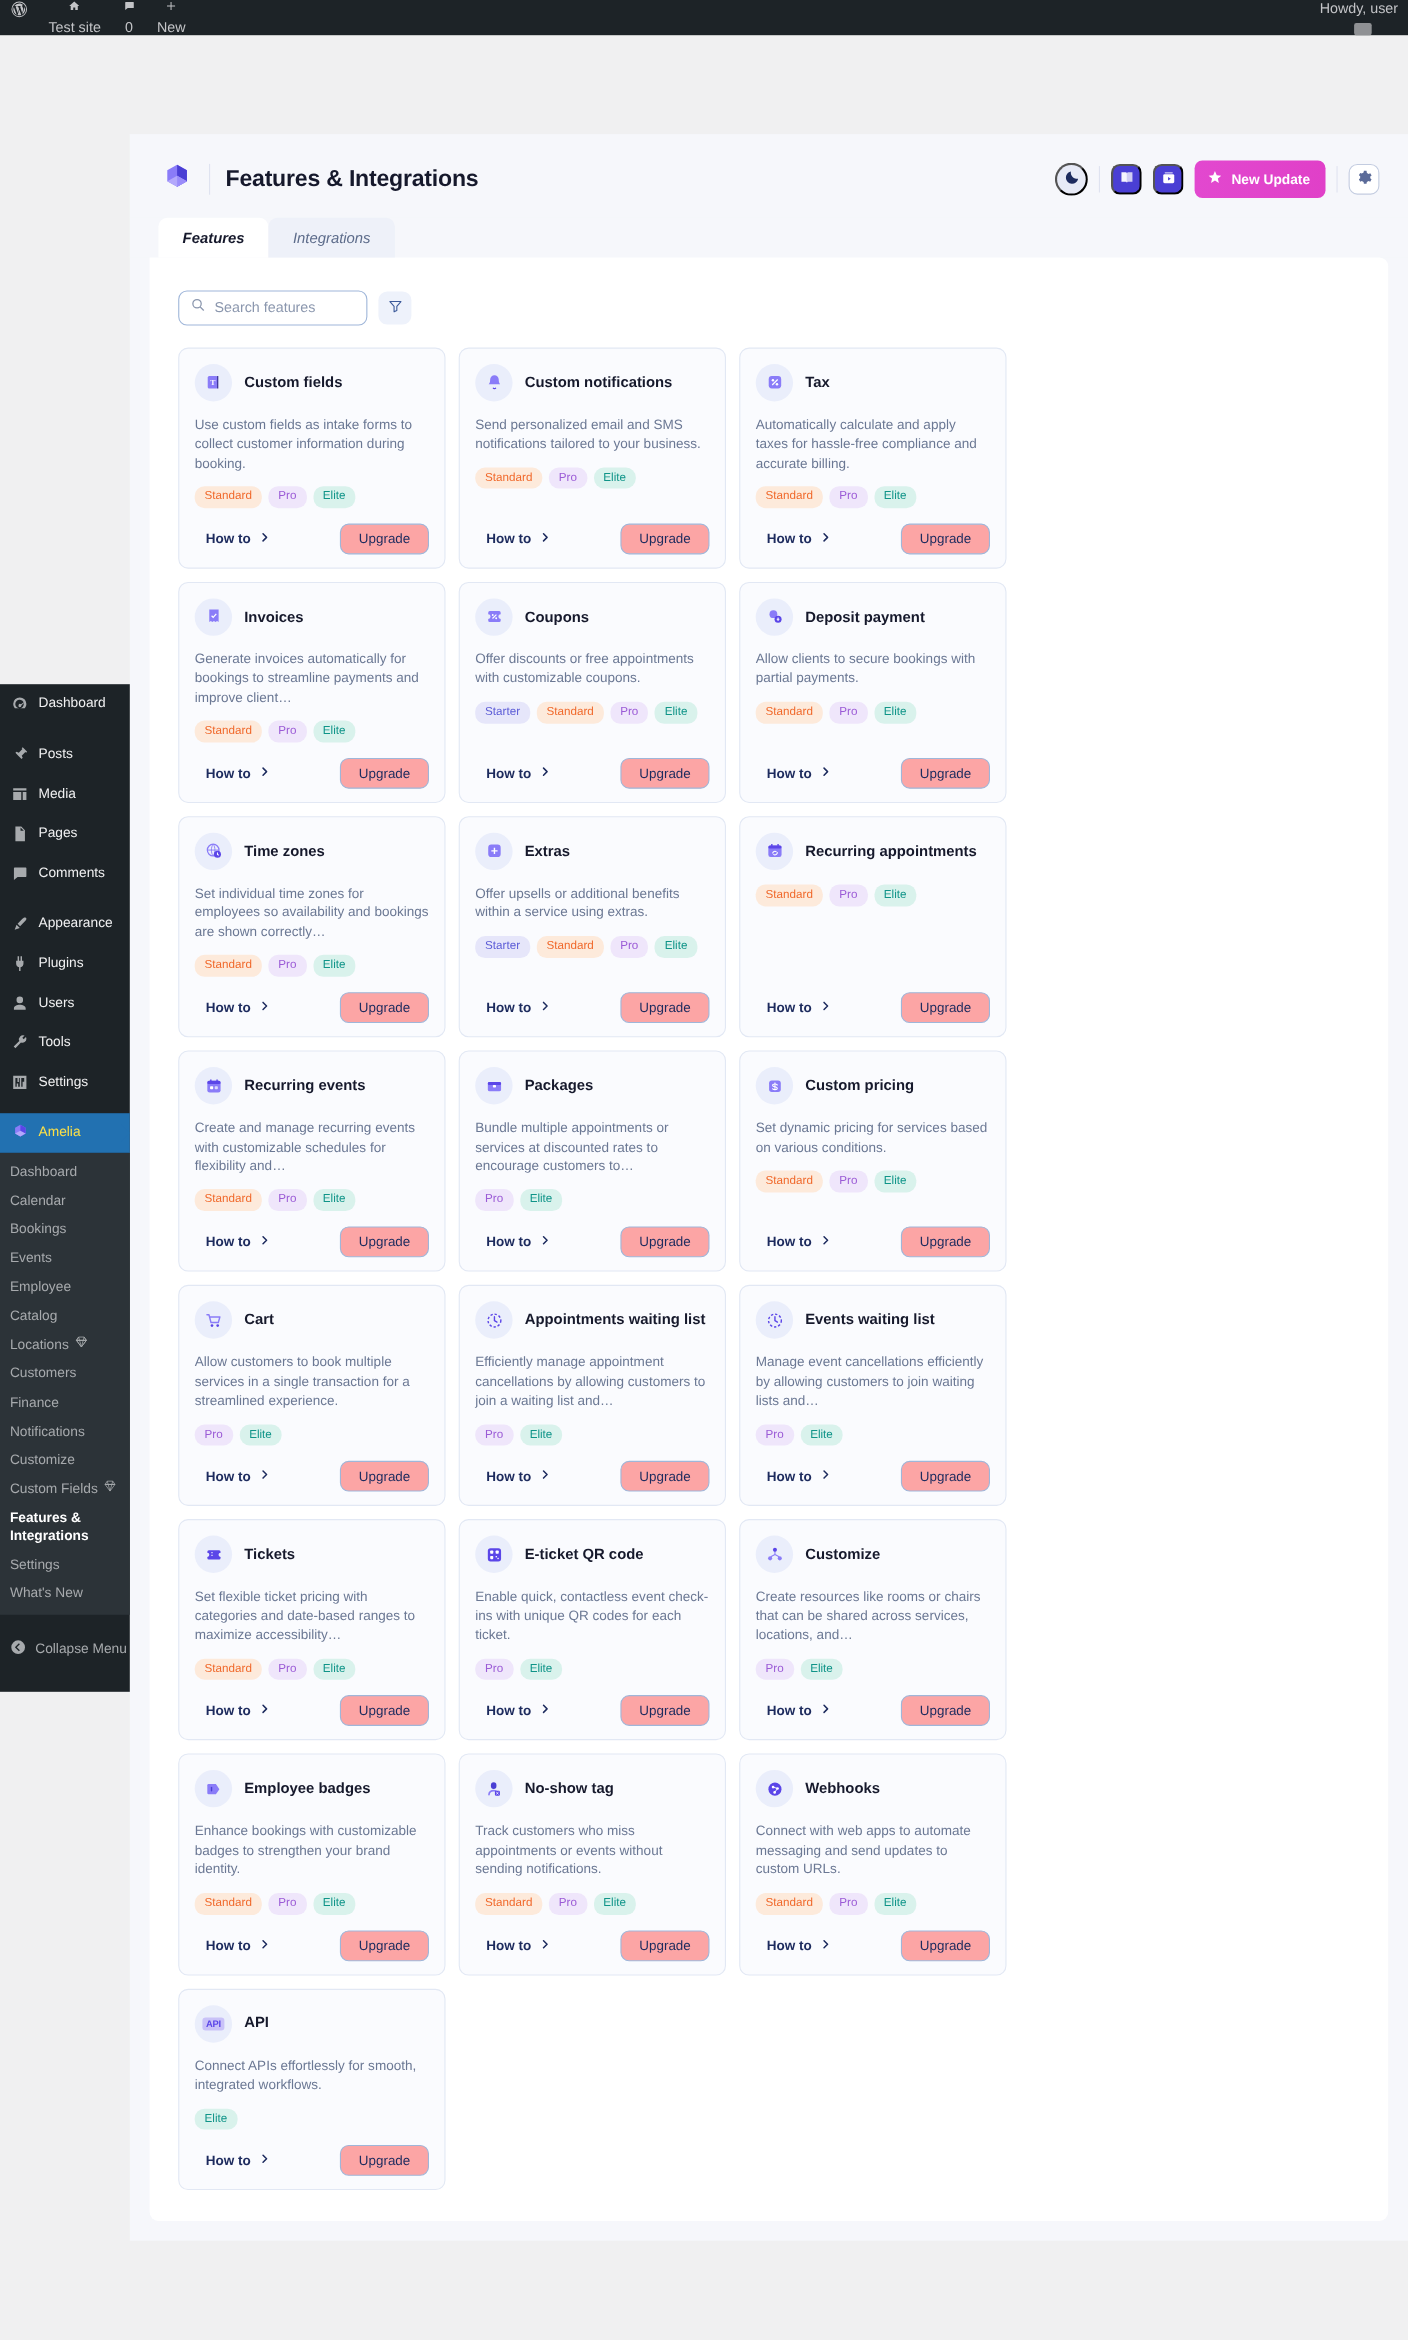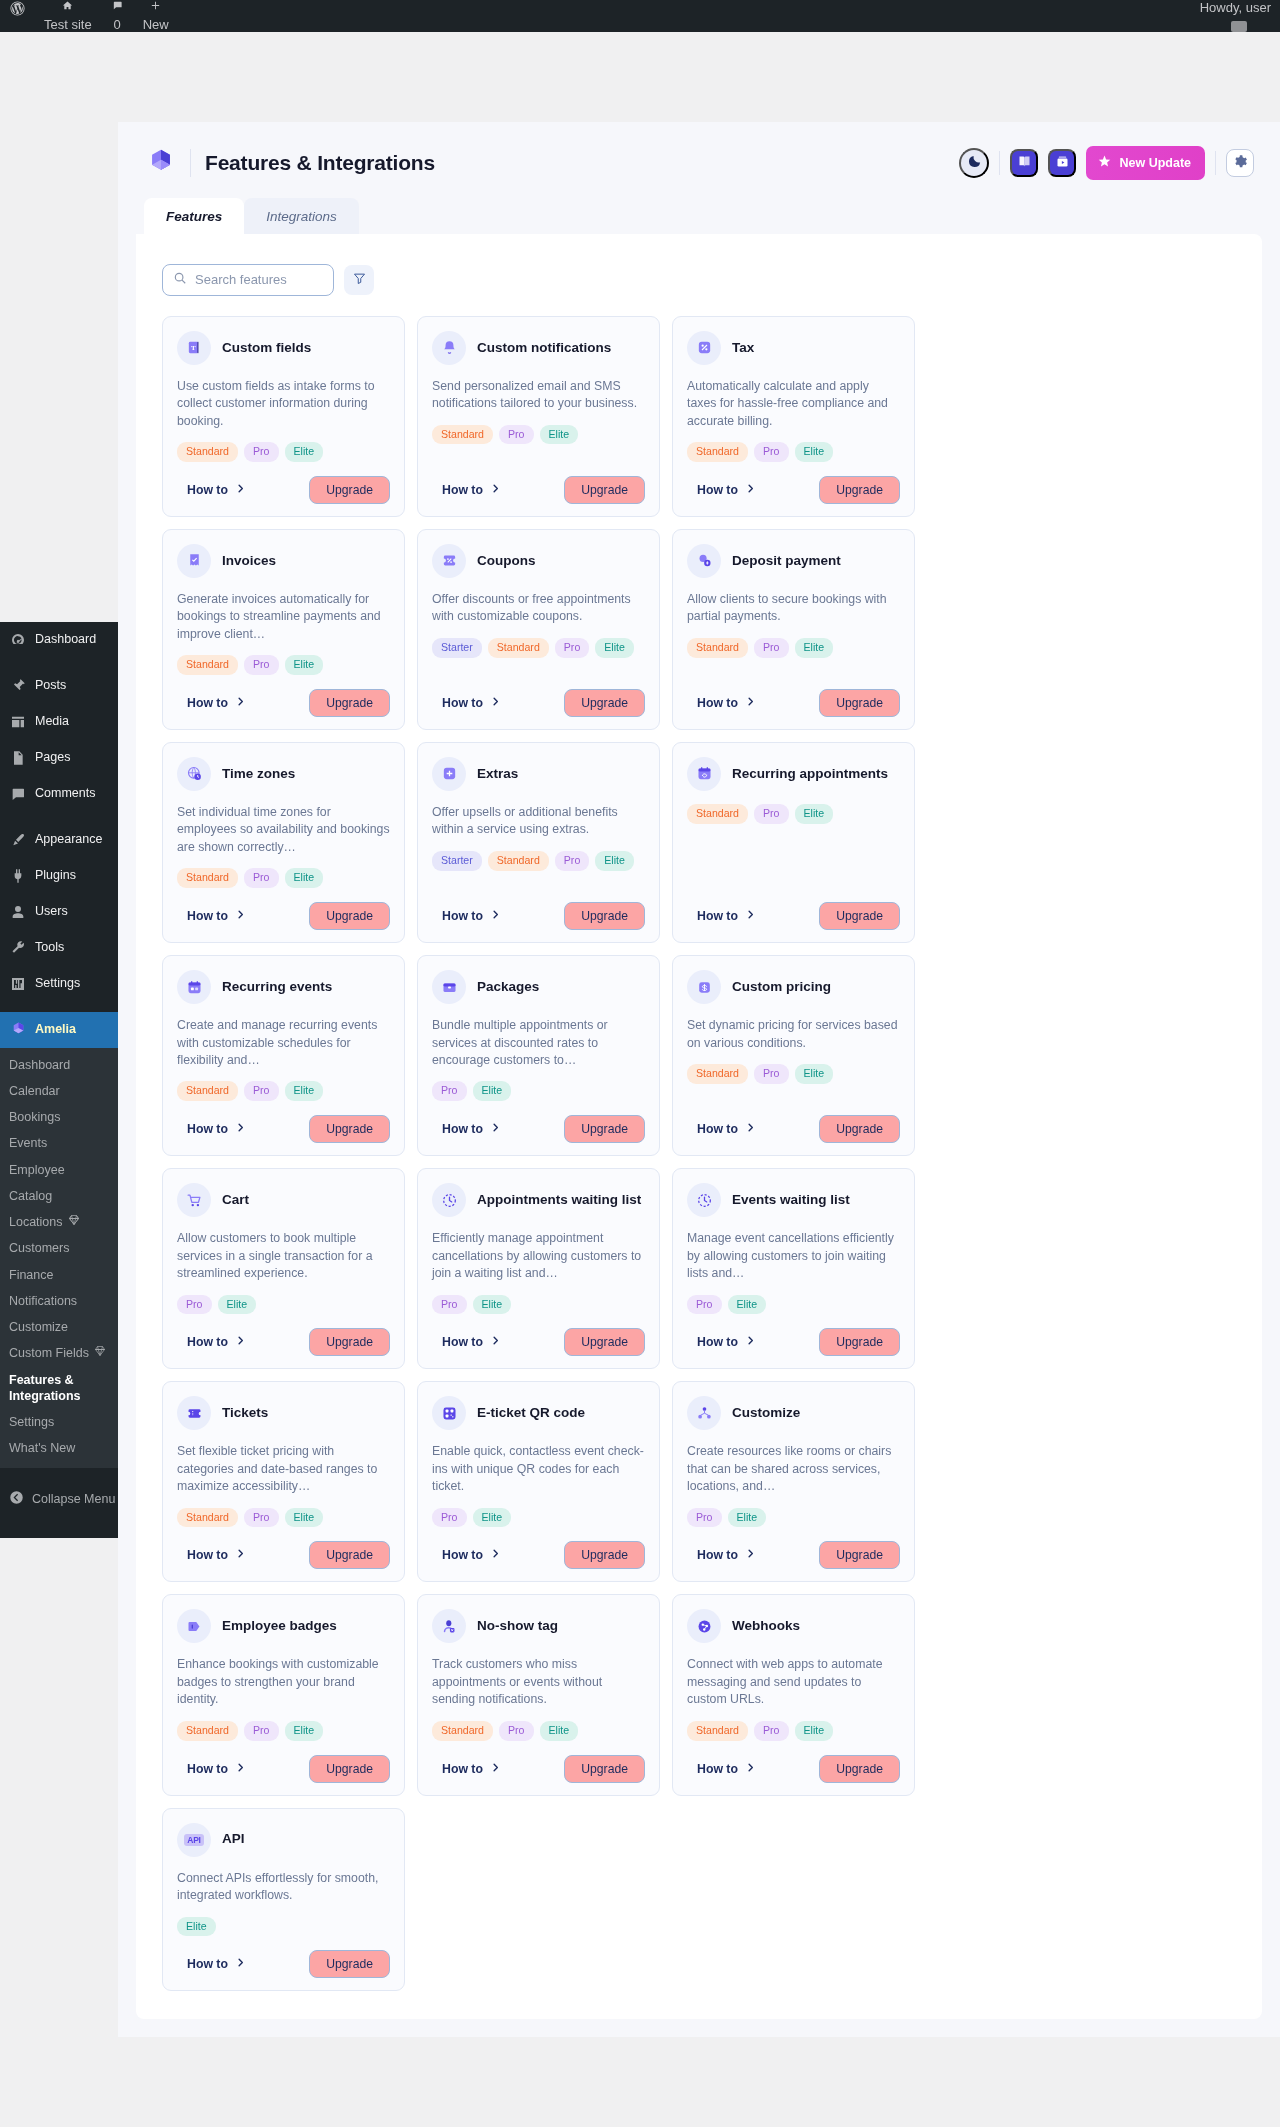--- a/index.html
+++ b/index.html
@@ -63,22 +63,22 @@
   }
   .menu-item .mi-icon {
     width: 18px; height: 18px;
     display: flex; align-items: center; justify-content: center;
     color: #a7aaad;
     flex: 0 0 18px;
   }
   .menu-sep { height: 10px; }
   .menu-item.amelia {
     background: #2271b1;
-    color: #fef9c3;
-    font-weight: 700;
+    color: #fde047;
+    font-weight: 400;
     position: relative;
   }
   .menu-item.amelia::after {
     content: "";
     position: absolute;
     right: -8px; top: 50%;
     transform: translateY(-50%);
     border: 8px solid transparent;
     border-left-color: #2271b1;
   }

